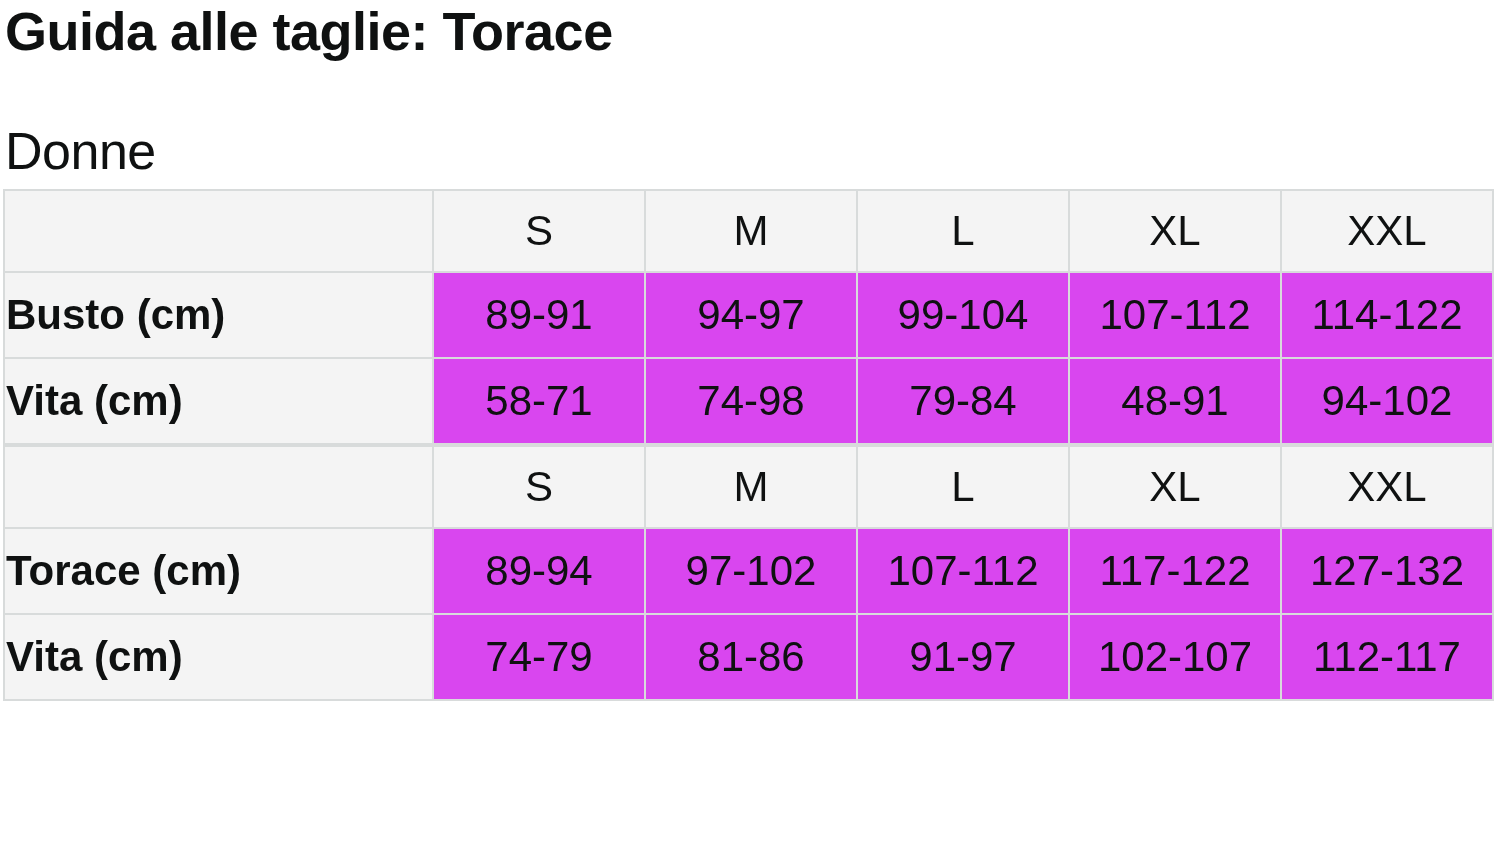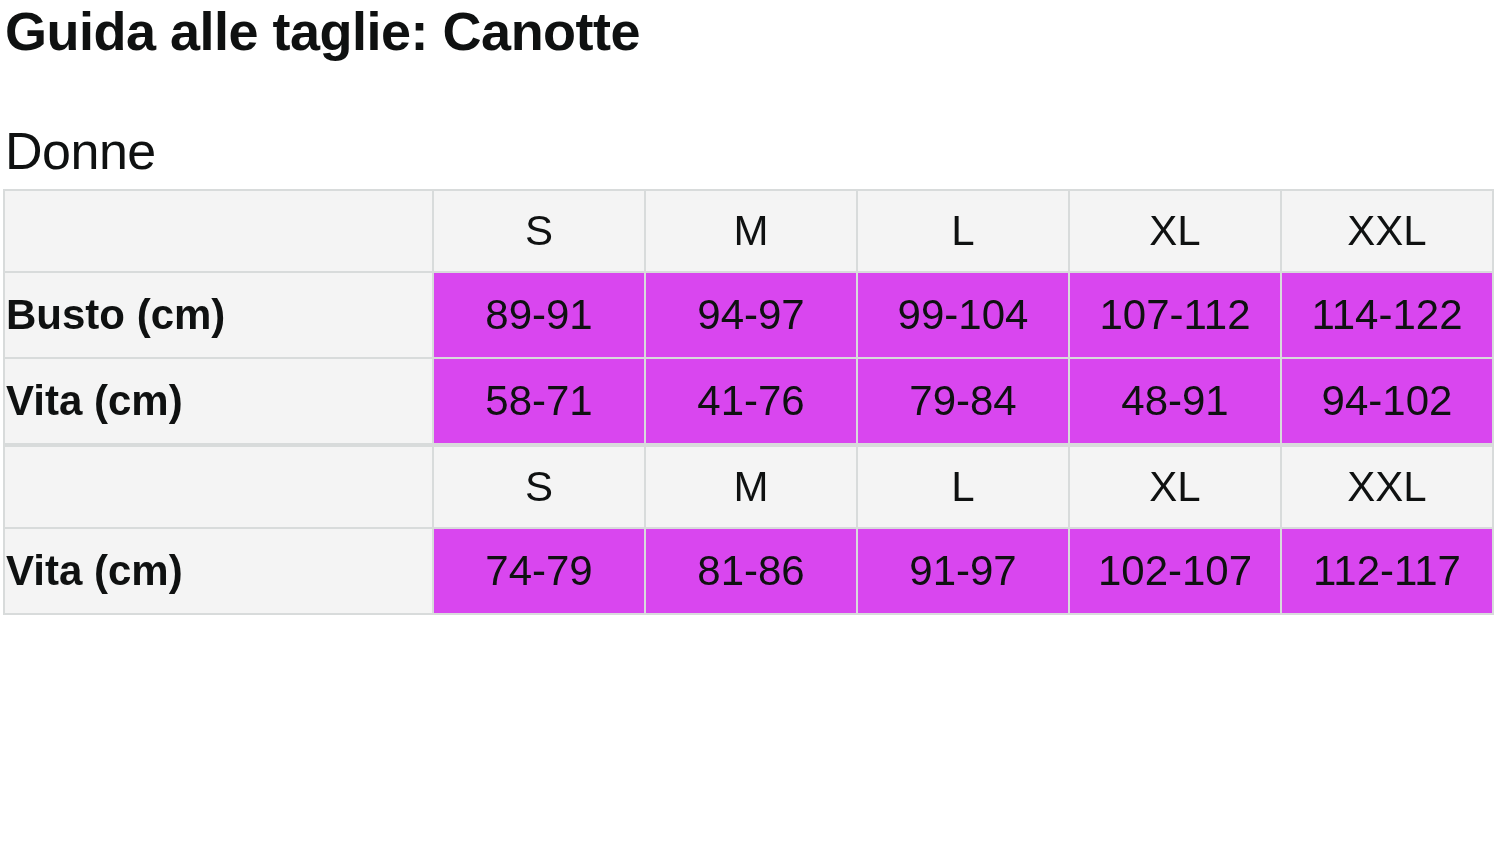--- a/index.html
+++ b/index.html
@@ -65,21 +65,21 @@
     background: #d946ef;
     text-align: center;
     height: 82px;
   }
 </style>
 </head>
 <body>
 
 <div class="page">
 
-  <h1 class="page-title">Guida alle taglie: Canotte</h1>
+  <h1 class="page-title">Guida alle taglie: Torace</h1>
 
   <h2 class="section-heading">Donne</h2>
   <table class="size-table">
     <thead>
       <tr>
         <th class="corner"></th>
         <th>S</th>
         <th>M</th>
         <th>L</th>
         <th>XL</th>
@@ -91,41 +91,49 @@
         <th class="row-label">Busto (cm)</th>
         <td>89-91</td>
         <td>94-97</td>
         <td>99-104</td>
         <td>107-112</td>
         <td>114-122</td>
       </tr>
       <tr>
         <th class="row-label">Vita (cm)</th>
         <td>58-71</td>
-        <td>41-76</td>
+        <td>74-98</td>
         <td>79-84</td>
         <td>48-91</td>
         <td>94-102</td>
       </tr>
     </tbody>
   </table>
 
   <table class="size-table">
     <thead>
       <tr>
         <th class="corner"></th>
         <th>S</th>
         <th>M</th>
         <th>L</th>
         <th>XL</th>
         <th>XXL</th>
       </tr>
     </thead>
     <tbody>
       <tr>
+        <th class="row-label">Torace (cm)</th>
+        <td>89-94</td>
+        <td>97-102</td>
+        <td>107-112</td>
+        <td>117-122</td>
+        <td>127-132</td>
+      </tr>
+      <tr>
         <th class="row-label">Vita (cm)</th>
         <td>74-79</td>
         <td>81-86</td>
         <td>91-97</td>
         <td>102-107</td>
         <td>112-117</td>
       </tr>
     </tbody>
   </table>
 

